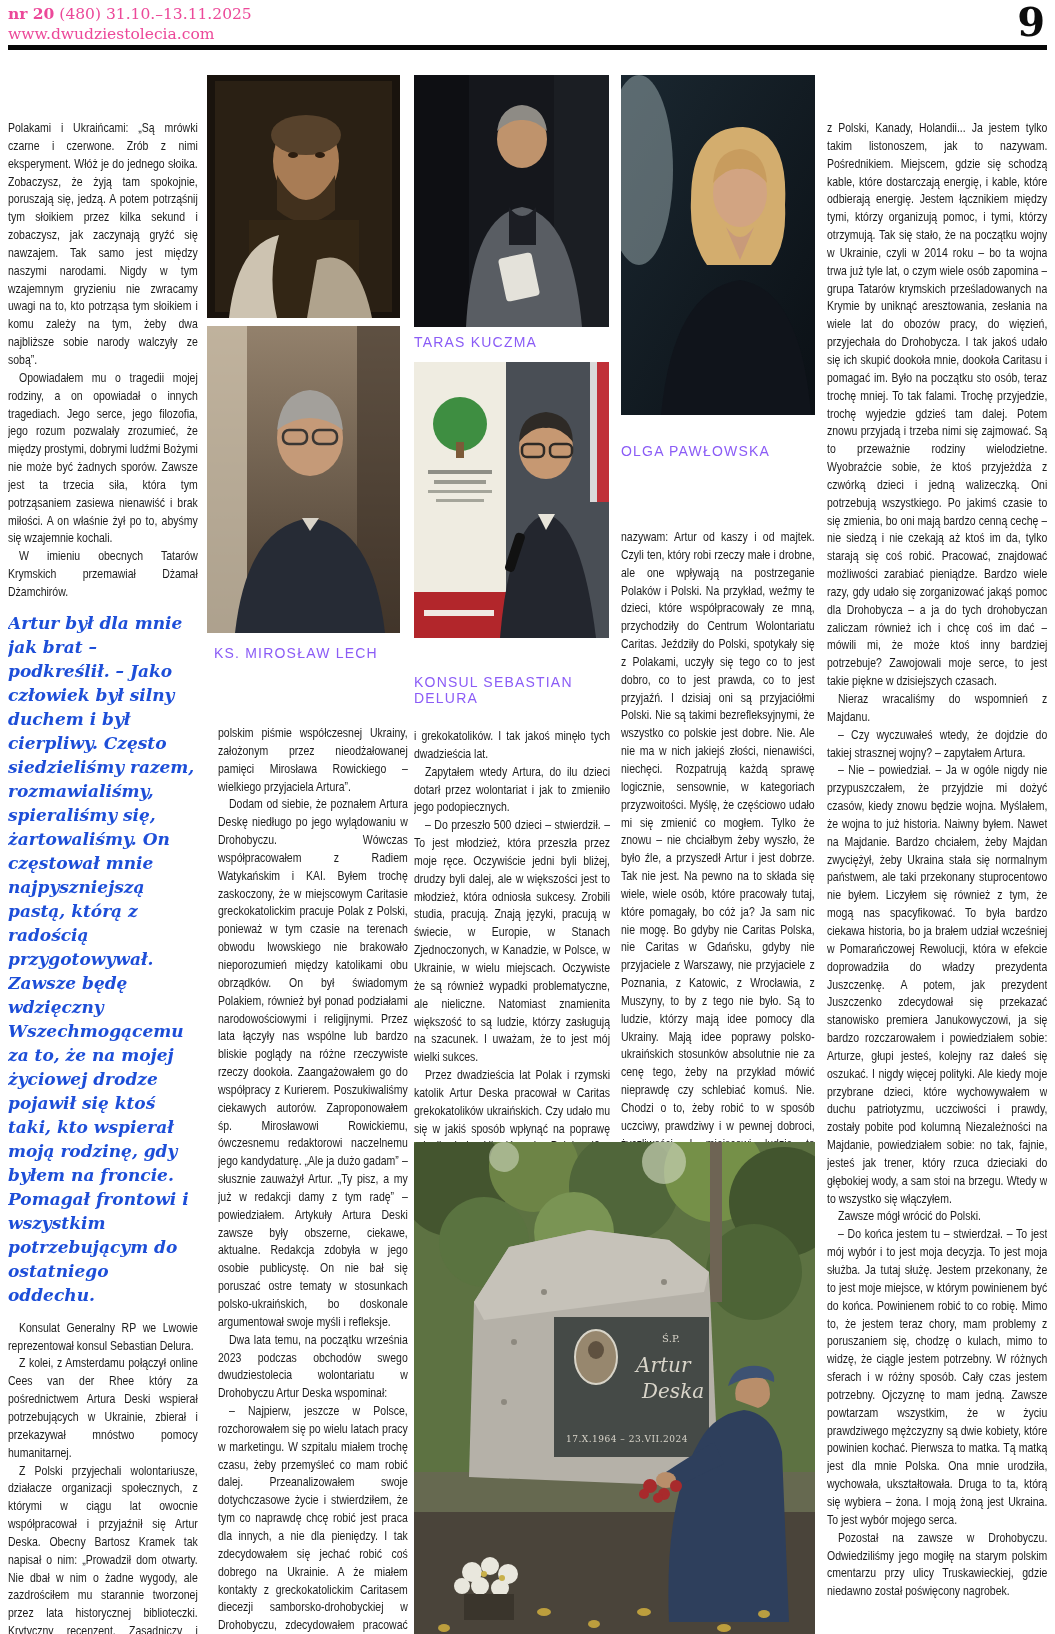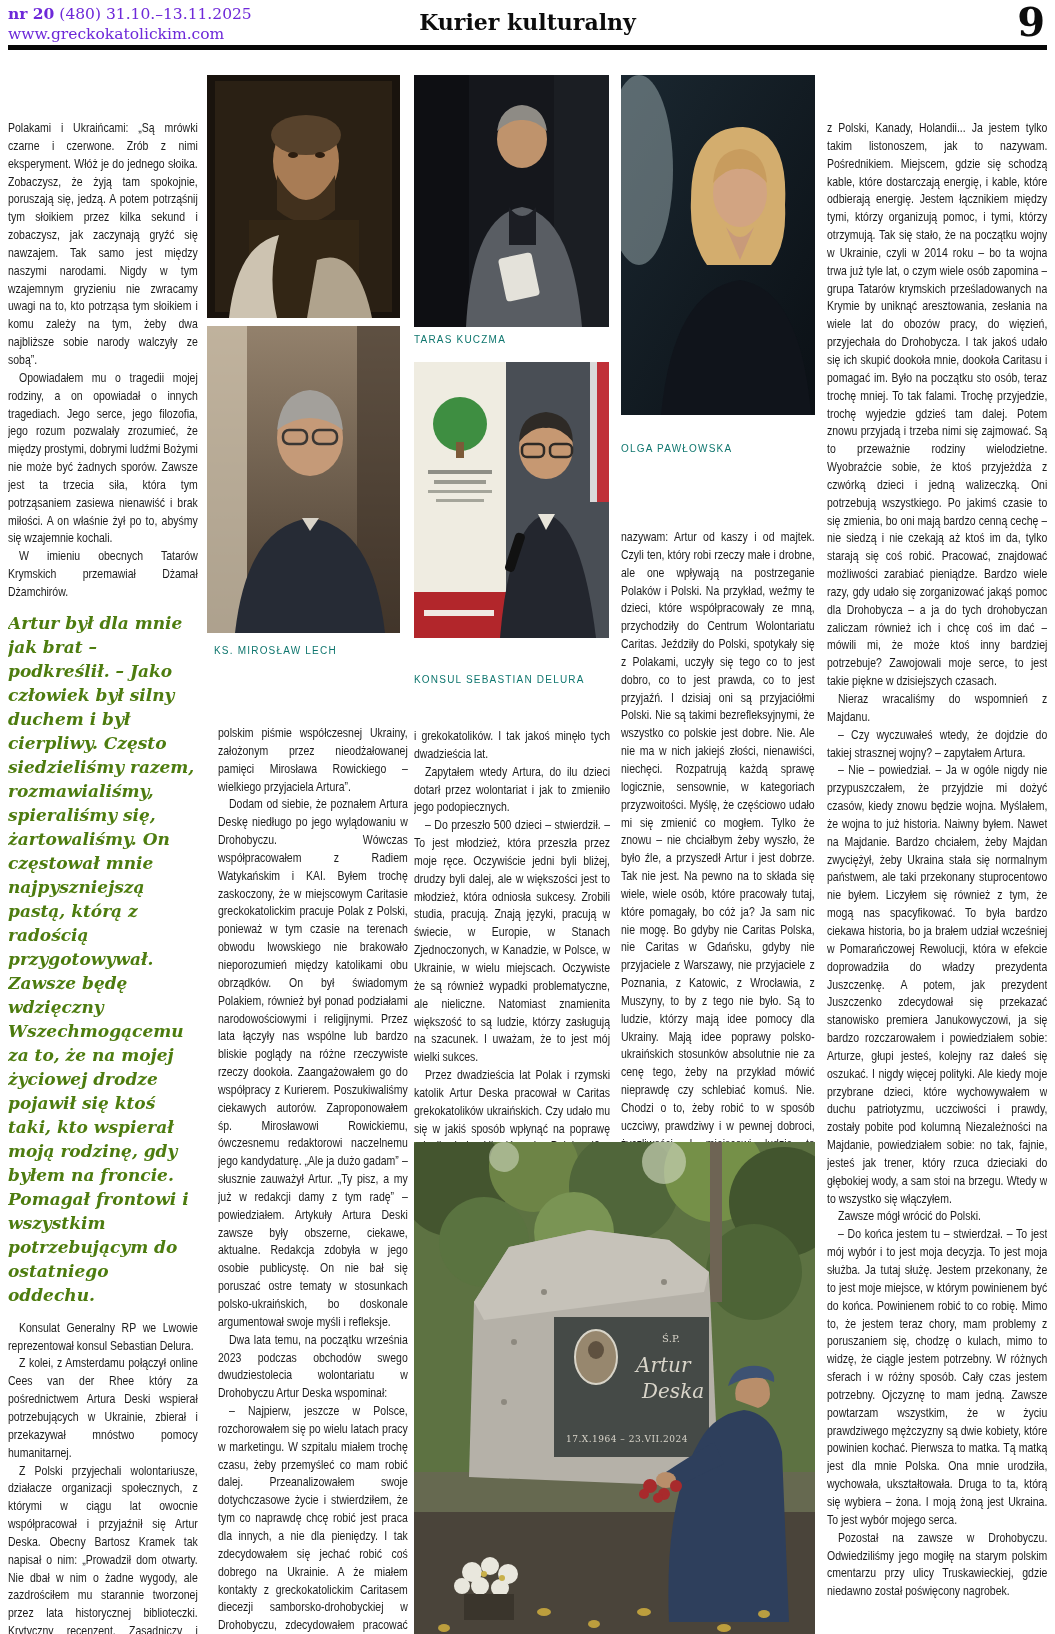--- a/index.html
+++ b/index.html
@@ -1,55 +1,54 @@
 <!DOCTYPE html>
 <html lang="pl"><head>
 <meta charset="utf-8">
 <style>
   html,body{margin:0;padding:0;background:#ffffff;}
   #page{position:relative;width:1055px;height:1634px;background:#fff;overflow:hidden;
         font-family:"Liberation Sans",sans-serif;color:#1b1b1b;}
   
   .hdr-left{position:absolute;left:8px;top:4px;font-family:"DejaVu Serif",serif;
-            font-size:15.5px;line-height:20px;color:#6d28d9;}
+            font-size:15.5px;line-height:20px;color:#ec4899;}
   .hdr-left b{font-weight:bold;}
   .masthead{position:absolute;left:0;right:0;top:9px;text-align:center;
             font-family:"DejaVu Serif",serif;font-weight:bold;font-size:22px;color:#0c0c0c;}
   .pageno{position:absolute;right:10px;top:0px;font-family:"DejaVu Serif",serif;
           font-weight:bold;font-size:40px;line-height:44px;color:#0c0c0c;}
   .hdr-rule{position:absolute;left:8px;right:8px;top:45px;height:5px;background:#070707;}
   
   .colwrap{position:absolute;overflow:hidden;margin-top:48px;}
   .cond{transform:scaleX(0.784);transform-origin:0 0;
         font-family:"Liberation Sans",sans-serif;font-size:13.4px;line-height:17.85px;
         color:#1c1c1c;text-align:justify;hyphens:auto;}
   .para{margin:0;}
   .ind{text-indent:14px;}
   .first{text-indent:0;}
   .quote{font-family:"DejaVu Serif",serif;font-style:italic;font-weight:bold;
          font-size:17px;line-height:24px;text-align:left;text-indent:0;
-         color:#4d7c0f;margin:10px 0 12px;hyphens:none;}
+         color:#1d4ed8;margin:10px 0 12px;hyphens:none;}
   .unscale{width:190px;transform:scaleX(1.2755);transform-origin:0 0;}
   
-  .caption{position:absolute;font-size:10px;letter-spacing:1.2px;color:#0f766e;}
+  .caption{position:absolute;font-size:14px;letter-spacing:1.2px;color:#8b5cf6;}
   .photo{position:absolute;overflow:hidden;background:#4d7c0f;}
   .photo svg{display:block;width:100%;height:100%;}
   .engrave{font-family:"DejaVu Serif",serif;fill:#d9d5ca;}
   .engrave-script{font-family:"DejaVu Serif",serif;font-style:italic;fill:#d9d5ca;}
 </style>
 </head>
 <body>
 
 <div id="page">
 
   <div class="hdr-left">
     <div><b>nr 20</b><span> (480) 31.10.–13.11.2025</span></div>
-    <div>www.greckokatolickim.com</div>
-  </div>
-  <div class="masthead">Kurier kulturalny</div>
+    <div>www.dwudziestolecia.com</div>
+  </div>
   <div class="pageno">9</div>
   <div class="hdr-rule"></div>
 
   <div class="colwrap" style="left:8px;top:71px;width:190px;height:1563px;">
     <div class="cond" style="width:242px;">
         <p class="para first">Polakami i Ukraińcami: „Są mrówki czarne i czerwone. Zrób z nimi eksperyment. Włóż je do jednego słoika. Zobaczysz, że żyją tam spokojnie, poruszają się, jedzą. A potem potrząśnij tym słoikiem przez kilka sekund i zobaczysz, jak zaczynają gryźć się nawzajem. Tak samo jest między naszymi narodami. Nigdy w tym wzajemnym gryzieniu nie zwracamy uwagi na to, kto potrząsa tym słoikiem i komu zależy na tym, żeby dwa najbliższe sobie narody walczyły ze sobą”.</p>
         <p class="para ind">Opowiadałem mu o tragedii mojej rodziny, a on opowiadał o innych tragediach. Jego serce, jego filozofia, jego rozum pozwalały zrozumieć, że między prostymi, dobrymi ludźmi Bożymi nie może być żadnych sporów. Zawsze jest ta trzecia siła, która tym potrząsaniem zasiewa nienawiść i brak miłości. A on właśnie żył po to, abyśmy się wzajemnie kochali.</p>
         <p class="para ind">W imieniu obecnych Tatarów Krymskich przemawiał Dżamał Dżamchirów.</p>
         <div class="unscale">
           <p class="para quote">Artur był dla mnie jak brat – podkreślił. – Jako człowiek był silny duchem i był cierpliwy. Często siedzieliśmy razem, rozmawialiśmy, spieraliśmy się, żartowaliśmy. On częstował mnie najpyszniejszą pastą, którą z radością przygotowywał. Zawsze będę wdzięczny Wszechmogącemu za to, że na mojej życiowej drodze pojawił się ktoś taki, kto wspierał moją rodzinę, gdy byłem na froncie. Pomagał frontowi i wszystkim potrzebującym do ostatniego oddechu.</p>

